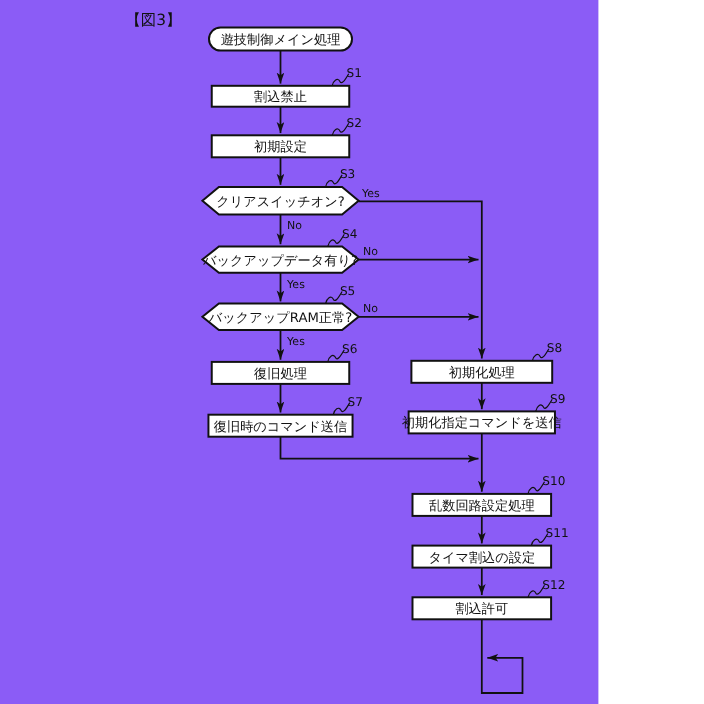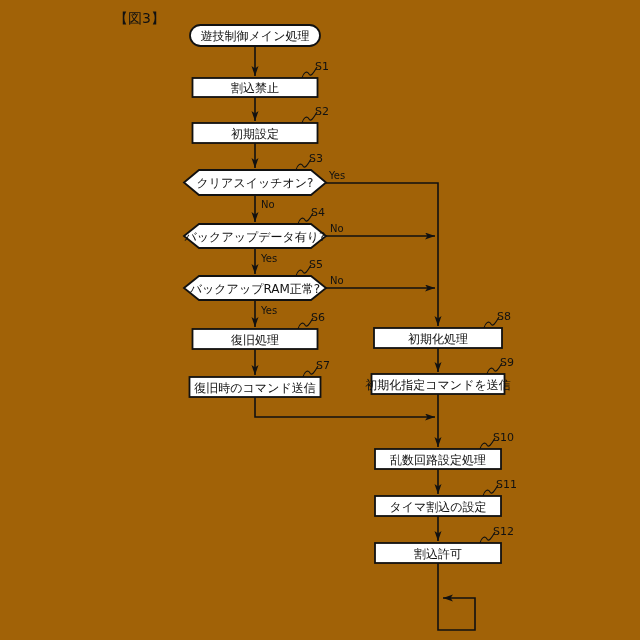--- a/index.html
+++ b/index.html
@@ -2,23 +2,23 @@
 <html><head>
 <meta charset="utf-8">
 <style>
   html, body {
     margin: 0;
     padding: 0;
     background: #ffffff;
   }
   .canvas {
     position: relative;
-    width: 640px;
+    width: 544px;
     height: 640px;
-    background: #a16207;
+    background: #8b5cf6;
     font-family: "DejaVu Sans", "Liberation Sans", sans-serif;
   }
   svg { display: block; }
   .shape {
     fill: #ffffff;
     stroke: #111111;
     stroke-width: 1.8;
   }
   .conn {
     fill: none;

